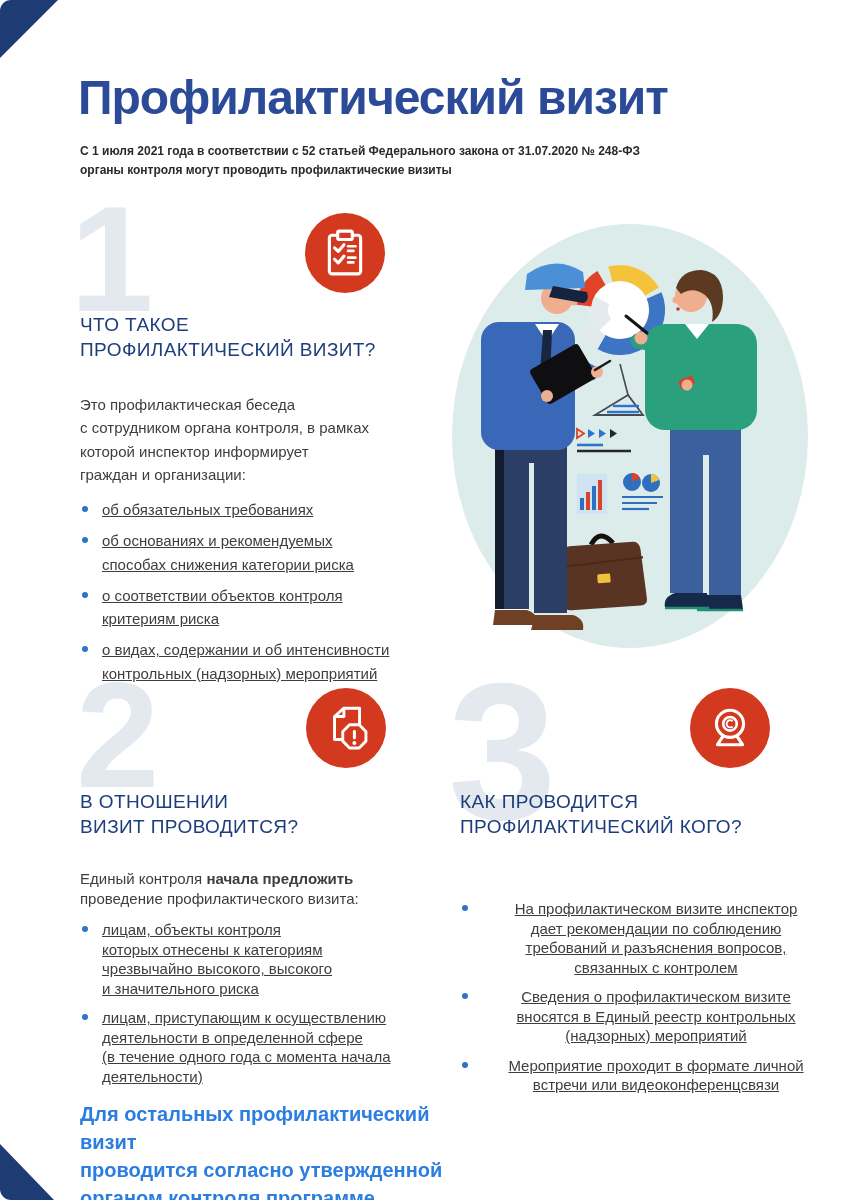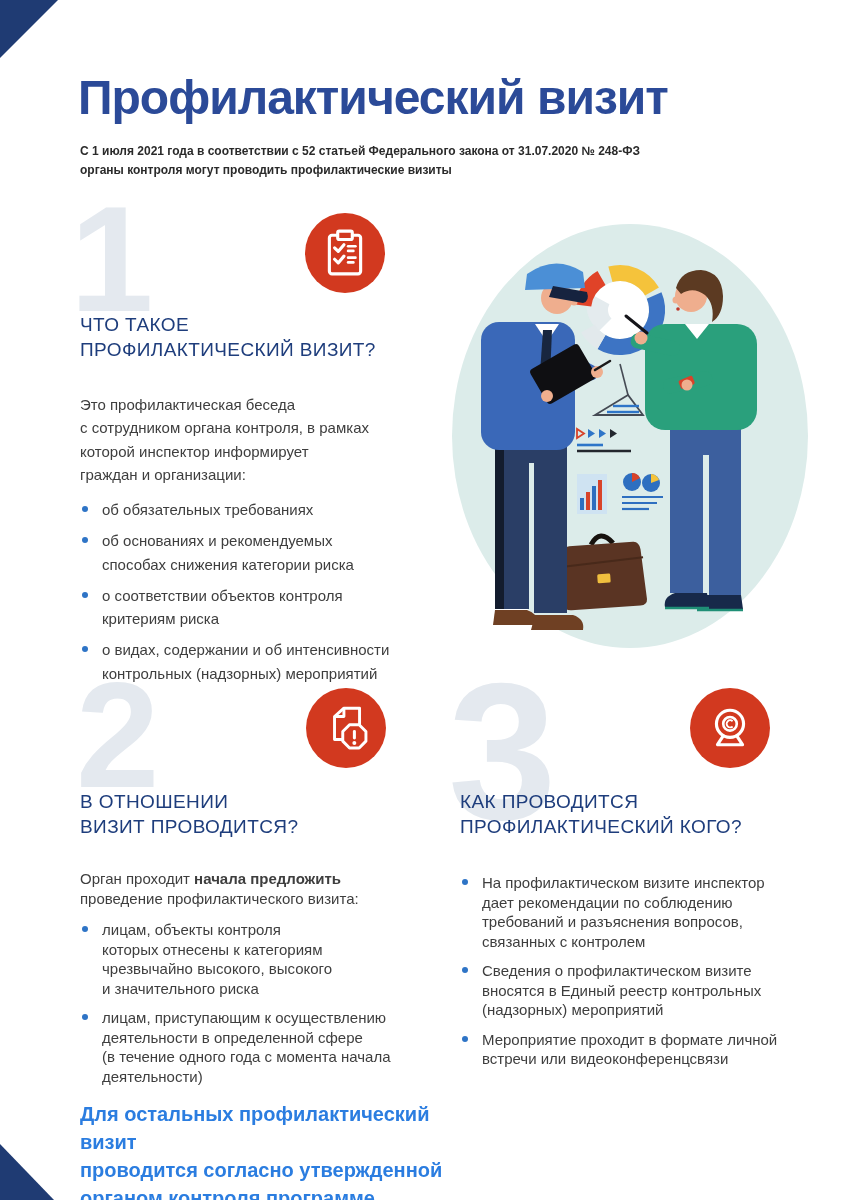--- a/index.html
+++ b/index.html
@@ -1,18 +1,18 @@
 <!DOCTYPE html>
 <html><head>
 <meta charset="utf-8">
 <style>
   html,body{margin:0;padding:0;background:#fff;}
   .page{
     position:relative;width:848px;height:1200px;background:#ffffff;
-    font-family:"Liberation Sans", sans-serif;overflow:hidden;
+    font-family:"Liberation Sans", sans-serif;overflow:hidden;border-radius:11px;
   }
   
   .corner{position:absolute;width:0;height:0;}
   .corner-top{left:0;top:0;border-top:58px solid #1f3b73;border-right:58px solid transparent;}
   .corner-bottom{left:0;bottom:0;border-bottom:56px solid #1f3b73;border-right:54px solid transparent;}
 
   .title{
     position:absolute;left:78px;top:70px;margin:0;
     font-size:48px;font-weight:bold;letter-spacing:-1px;color:#2b4a98;white-space:nowrap;
   }
@@ -40,24 +40,24 @@
     position:absolute;margin:0;font-size:19px;font-weight:normal;color:#1e3d7c;
     line-height:1.3;letter-spacing:0.4px;white-space:pre-line;z-index:1;
   }
   .h1pos{left:80px;top:313px;}
   .h2pos{left:80px;top:790px;}
   .h3pos{left:460px;top:790px;}
 
   .col{position:absolute;font-size:15px;color:#3e3e3e;z-index:1;margin-top:7px;}
   .col1{left:80px;top:386px;width:370px;line-height:1.55;}
   .col2{left:80px;top:862px;width:370px;line-height:1.3;}
-  .col3{left:460px;top:866px;width:370px;line-height:1.3;}
+  .col3{left:460px;top:892px;width:370px;line-height:1.3;text-align:center;}
 
   .para{margin:0 0 12px 0;white-space:pre-line;}
-  .bullet{position:relative;padding-left:22px;margin-bottom:8px;white-space:pre-line;}
+  .bullet{position:relative;padding-left:22px;margin-bottom:8px;white-space:pre-line;text-decoration:underline;}
   .col2 .bullet,.col3 .bullet{margin-bottom:10px;}
   .bullet::before{
     content:"";position:absolute;left:2px;top:8px;width:6px;height:6px;border-radius:50%;
     background:#2e74c6;
   }
   .col2 .bullet::before,.col3 .bullet::before{top:6px;}
   .bold-inline{font-weight:bold;}
   .footnote{
     margin:14px 0 0 0;font-size:20px;font-weight:bold;color:#2b7de0;
     line-height:1.4;white-space:pre-line;
@@ -217,21 +217,21 @@
       <polygon points="42.1,26.4 42.1,35.6 35.6,42.1 26.4,42.1 19.9,35.6 19.9,26.4 26.4,19.9 35.6,19.9" fill="#d2391f" stroke="#ffffff" stroke-width="2.8" stroke-linejoin="round"></polygon>
       <rect x="29.6" y="25" width="2.9" height="9" rx="1.4" fill="#ffffff"></rect>
       <circle cx="31" cy="37.4" r="1.9" fill="#ffffff"></circle>
     </svg>
   </div>
 
   <h2 class="heading h2pos">В ОТНОШЕНИИ
 ВИЗИТ ПРОВОДИТСЯ?</h2>
 
   <div class="col col2">
-    <p class="para"><span>Орган проходит </span><span class="bold-inline">начала предложить</span><span>
+    <p class="para"><span>Единый контроля </span><span class="bold-inline">начала предложить</span><span>
 проведение профилактического визита:</span></p>
     <div class="bullet"><span>лицам, объекты контроля
 которых отнесены к категориям
 чрезвычайно высокого, высокого
 и значительного риска</span></div>
     <div class="bullet"><span>лицам, приступающим к осуществлению
 деятельности в определенной сфере
 (в течение одного года с момента начала
 деятельности)</span></div>
     <p class="footnote">Для остальных профилактический визит

